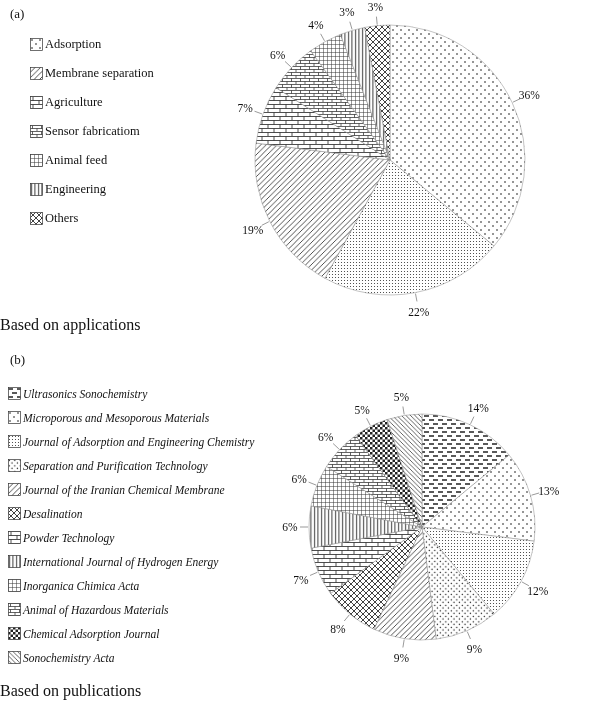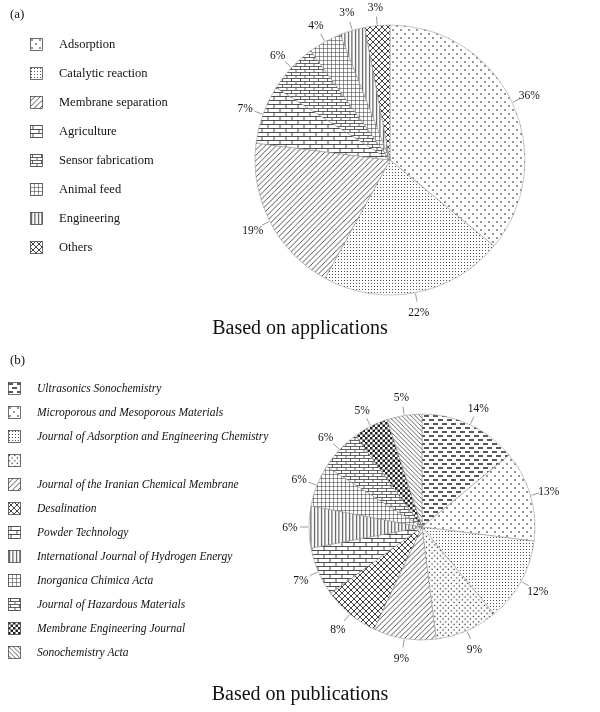--- a/index.html
+++ b/index.html
@@ -2,25 +2,25 @@
 <html><head>
 <meta charset="utf-8">
 <style>
   html,body{margin:0;padding:0;background:#fff;}
   .fig{
     position:relative;width:600px;height:712px;background:#fff;
     font-family:"Liberation Serif",serif;color:#111;overflow:hidden;
   }
   .panel-label{position:absolute;font-size:13px;color:#111;}
   .legend{position:absolute;}
-  .legend-item{display:flex;align-items:center;gap:16px;}
+  .legend-item{display:flex;align-items:center;gap:2px;}
   .legend-item svg{flex-shrink:0;}
   .legend-a .legend-item{height:29px;font-size:12.5px;}
-  .legend-b .legend-item{height:24px;font-size:11.5px;font-style:italic;}
-  .caption{position:absolute;left:0;width:100%;text-align:center;font-size:20px;color:#111;}
+  .legend-b .legend-item{height:24px;font-size:11.5px;font-style:italic;align-items:flex-end;}
+  .caption{position:absolute;left:0;width:100%;font-size:16px;color:#111;}
   svg.pie{position:absolute;overflow:visible;}
   svg.pie text.pct{font-family:"Liberation Serif",serif;font-size:11.5px;fill:#111;}
 </style>
 </head>
 <body>
 
 <svg width="0" height="0" style="position:absolute" aria-hidden="true">
   <defs>
     <pattern id="pat-dots1" width="8" height="8" patternUnits="userSpaceOnUse">
       <rect width="8" height="8" fill="#fff"></rect>
@@ -79,26 +79,20 @@
 <div class="fig">
 
   <div class="panel-label" style="left:10px;top:6px">(a)</div>
 
   <div class="legend legend-a" style="left:30px;top:30px">
       <div class="legend-item">
         <svg width="13" height="13">
           <rect x="0.5" y="0.5" width="12" height="12" fill="url(#pat-dots1)" stroke="#333" stroke-width="0.7"></rect>
         </svg>
         <span>Adsorption</span>
-      </div>
-      <div class="legend-item">
-        <svg width="13" height="13">
-          <rect x="0.5" y="0.5" width="12" height="12" fill="url(#pat-dots2)" stroke="#333" stroke-width="0.7"></rect>
-        </svg>
-        <span>Catalytic reaction</span>
       </div>
       <div class="legend-item">
         <svg width="13" height="13">
           <rect x="0.5" y="0.5" width="12" height="12" fill="url(#pat-diag)" stroke="#333" stroke-width="0.7"></rect>
         </svg>
         <span>Membrane separation</span>
       </div>
       <div class="legend-item">
         <svg width="13" height="13">
           <rect x="0.5" y="0.5" width="12" height="12" fill="url(#pat-brick)" stroke="#333" stroke-width="0.7"></rect>
@@ -178,20 +172,21 @@
       <div class="legend-item">
         <svg width="13" height="13">
           <rect x="0.5" y="0.5" width="12" height="12" fill="url(#pat-dots2)" stroke="#333" stroke-width="0.7"></rect>
         </svg>
         <span>Journal of Adsorption and Engineering Chemistry</span>
       </div>
       <div class="legend-item">
         <svg width="13" height="13">
           <rect x="0.5" y="0.5" width="12" height="12" fill="url(#pat-dots3)" stroke="#333" stroke-width="0.7"></rect>
         </svg>
+        <span>Separation and Purification Technology</span>
       </div>
       <div class="legend-item">
         <svg width="13" height="13">
           <rect x="0.5" y="0.5" width="12" height="12" fill="url(#pat-diag)" stroke="#333" stroke-width="0.7"></rect>
         </svg>
         <span>Journal of the Iranian Chemical Membrane</span>
       </div>
       <div class="legend-item">
         <svg width="13" height="13">
           <rect x="0.5" y="0.5" width="12" height="12" fill="url(#pat-cross)" stroke="#333" stroke-width="0.7"></rect>
@@ -213,27 +208,27 @@
       <div class="legend-item">
         <svg width="13" height="13">
           <rect x="0.5" y="0.5" width="12" height="12" fill="url(#pat-grid)" stroke="#333" stroke-width="0.7"></rect>
         </svg>
         <span>Inorganica Chimica Acta</span>
       </div>
       <div class="legend-item">
         <svg width="13" height="13">
           <rect x="0.5" y="0.5" width="12" height="12" fill="url(#pat-brick2)" stroke="#333" stroke-width="0.7"></rect>
         </svg>
-        <span>Journal of Hazardous Materials</span>
+        <span>Animal of Hazardous Materials</span>
       </div>
       <div class="legend-item">
         <svg width="13" height="13">
           <rect x="0.5" y="0.5" width="12" height="12" fill="url(#pat-checker)" stroke="#333" stroke-width="0.7"></rect>
         </svg>
-        <span>Membrane Engineering Journal</span>
+        <span>Chemical Adsorption Journal</span>
       </div>
       <div class="legend-item">
         <svg width="13" height="13">
           <rect x="0.5" y="0.5" width="12" height="12" fill="url(#pat-diag2)" stroke="#333" stroke-width="0.7"></rect>
         </svg>
         <span>Sonochemistry Acta</span>
       </div>
     </div>
 
   <svg class="pie" style="left:285px;top:362px" width="315" height="330">

